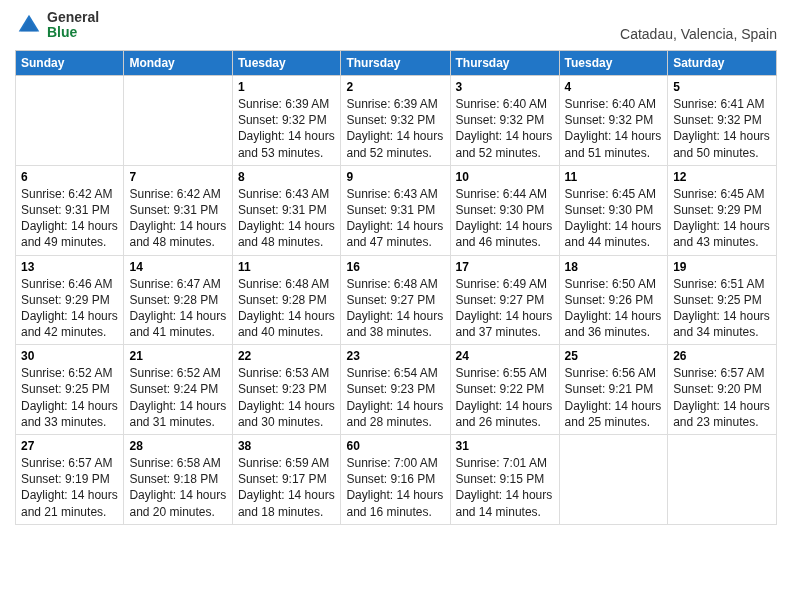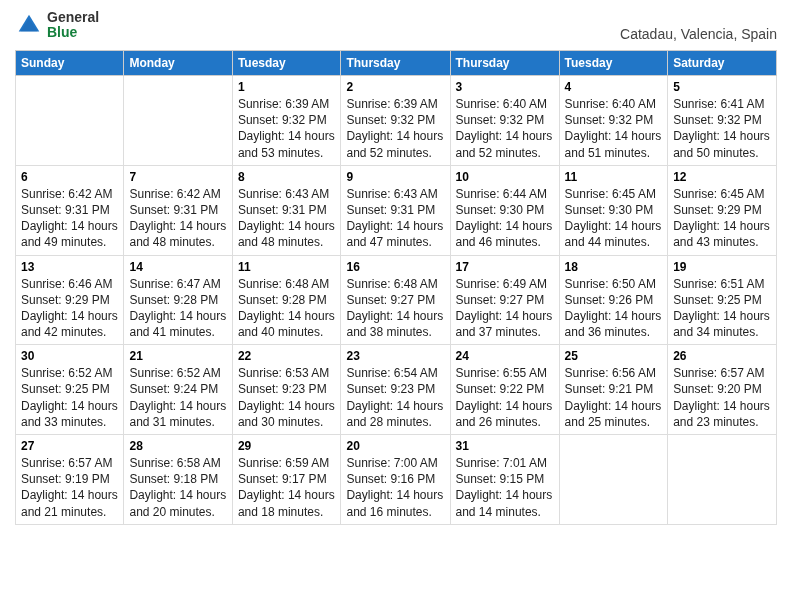--- a/index.html
+++ b/index.html
@@ -248,25 +248,25 @@
         <tr class="week-row">
           <td>
             <span class="day-num">27</span>
             <div class="day-info">Sunrise: 6:57 AM<br>Sunset: 9:19 PM<br>Daylight: 14 hours and 21 minutes.</div>
           </td>
           <td>
             <span class="day-num">28</span>
             <div class="day-info">Sunrise: 6:58 AM<br>Sunset: 9:18 PM<br>Daylight: 14 hours and 20 minutes.</div>
           </td>
           <td>
-            <span class="day-num">29</span>
+            <span class="day-num">38</span>
             <div class="day-info">Sunrise: 6:59 AM<br>Sunset: 9:17 PM<br>Daylight: 14 hours and 18 minutes.</div>
           </td>
           <td>
-            <span class="day-num">20</span>
+            <span class="day-num">60</span>
             <div class="day-info">Sunrise: 7:00 AM<br>Sunset: 9:16 PM<br>Daylight: 14 hours and 16 minutes.</div>
           </td>
           <td>
             <span class="day-num">31</span>
             <div class="day-info">Sunrise: 7:01 AM<br>Sunset: 9:15 PM<br>Daylight: 14 hours and 14 minutes.</div>
           </td>
           <td class="empty"></td>
           <td class="empty"></td>
         </tr>
       </tbody>

